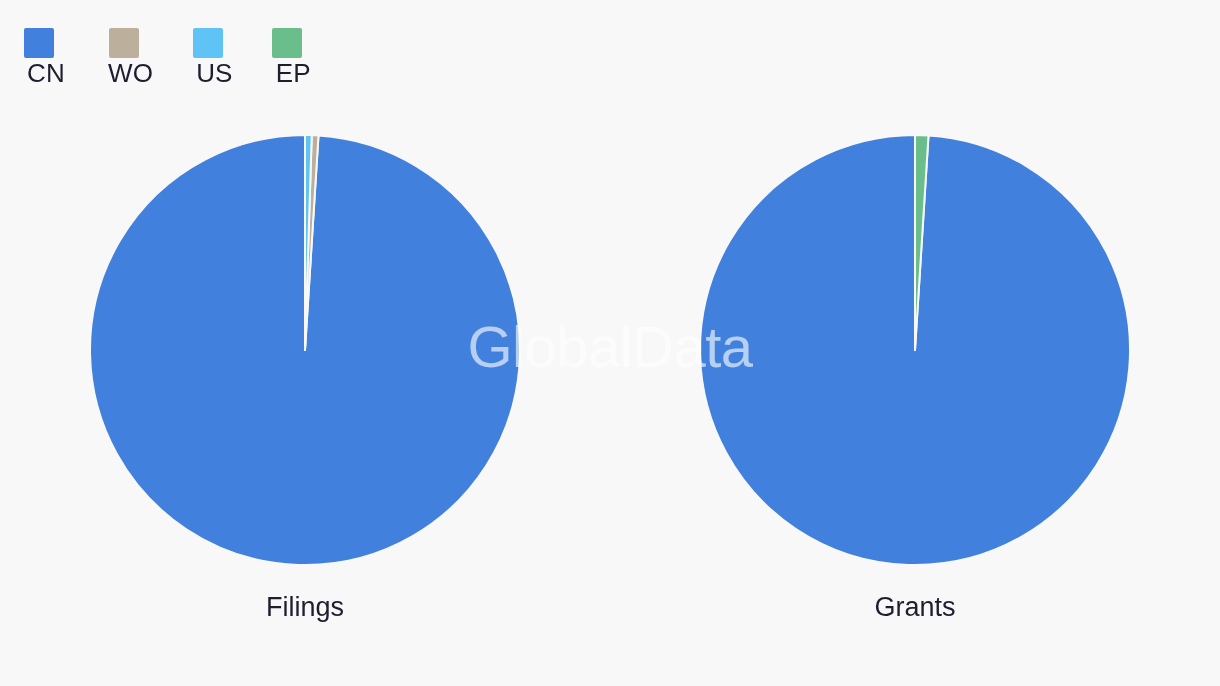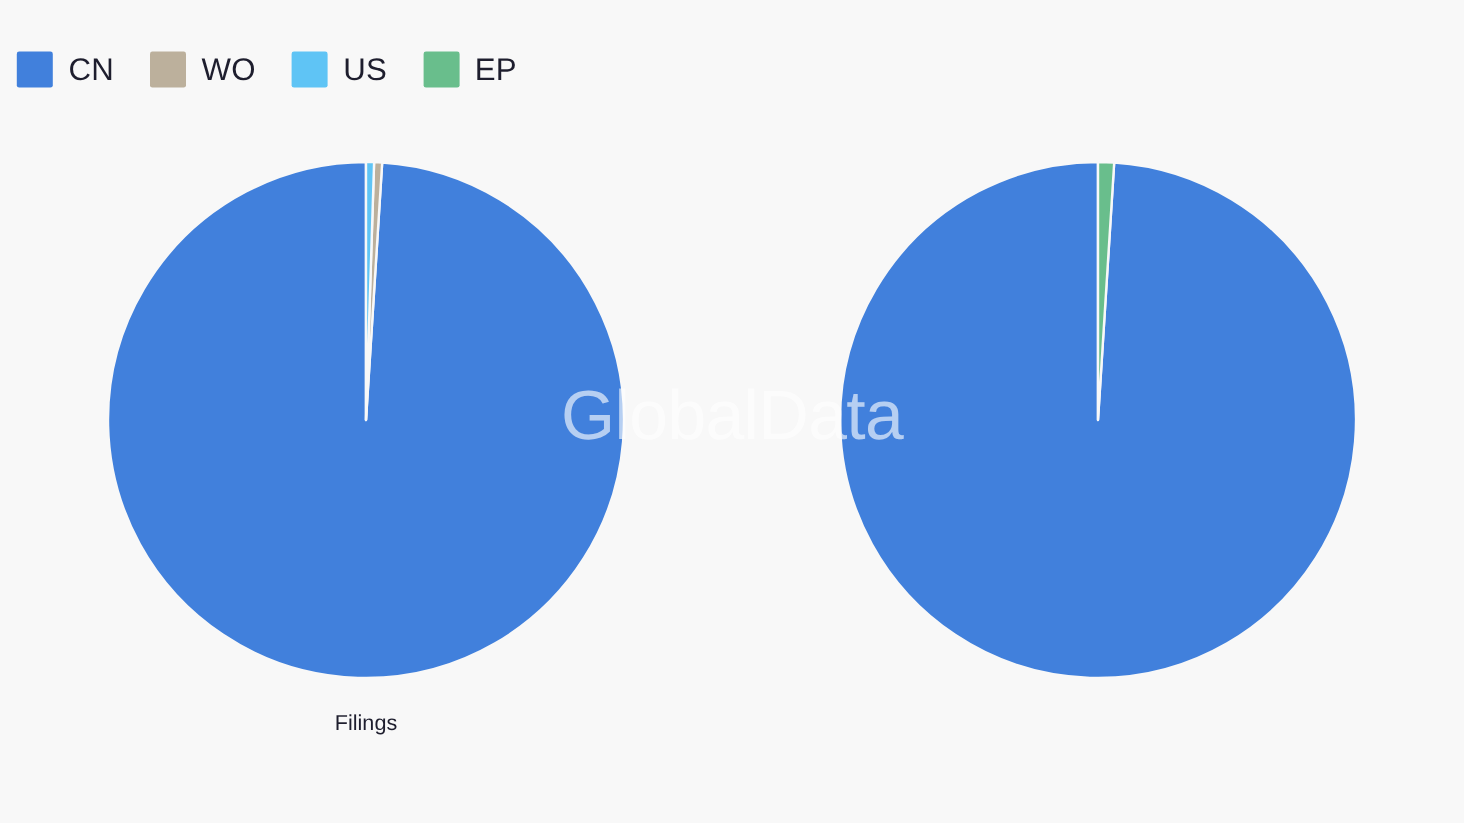--- a/index.html
+++ b/index.html
@@ -27,20 +27,21 @@
     top: 40px;
     display: flex;
     align-items: center;
     gap: 0px;
     height: 36px;
   }
   .legend-item {
     display: flex;
     align-items: center;
     margin-right: 30px;
+    flex-direction: column;
   }
   .legend-swatch {
     width: 30px;
     height: 30px;
     border-radius: 2px;
     flex: none;
   }
   .legend-label {
     margin-left: 13px;
     font-size: 26px;
@@ -73,21 +74,21 @@
   #pie-wrap-filings { left: 90px; }
   #pie-wrap-grants  { left: 700px; }
 
   .pie-svg {
     display: block;
   }
 
   .pie-caption {
     position: absolute;
     top: 592px;
-    font-size: 18px;
+    font-size: 27px;
     color: #1e1e2e;
     text-align: center;
     width: 430px;
   }
   #caption-filings { left: 90px; }
   #caption-grants  { left: 700px; }
 </style>
 </head>
 <body>
 
@@ -123,14 +124,15 @@
   <div class="pie-wrap" id="pie-wrap-grants">
     <svg class="pie-svg" id="pie-svg-grants" width="430" height="430" viewBox="0 0 430 430">
         <path d="M 215 215 L 215.000 0.000 A 215 215 0 1 0 228.500 0.424 Z" fill="#4180dc" stroke="#f8f8f8" stroke-width="2" stroke-linejoin="round"></path>
         <path d="M 215 215 L 228.500 0.424 A 215 215 0 0 0 215.000 0.000 Z" fill="#69be8c" stroke="#f8f8f8" stroke-width="2" stroke-linejoin="round"></path>
       </svg>
   </div>
 
   <div id="watermark">GlobalData</div>
 
   <div class="pie-caption" id="caption-filings">Filings</div>
+  <div class="pie-caption" id="caption-grants">Grants</div>
 
 </div>
 
 </body></html>

